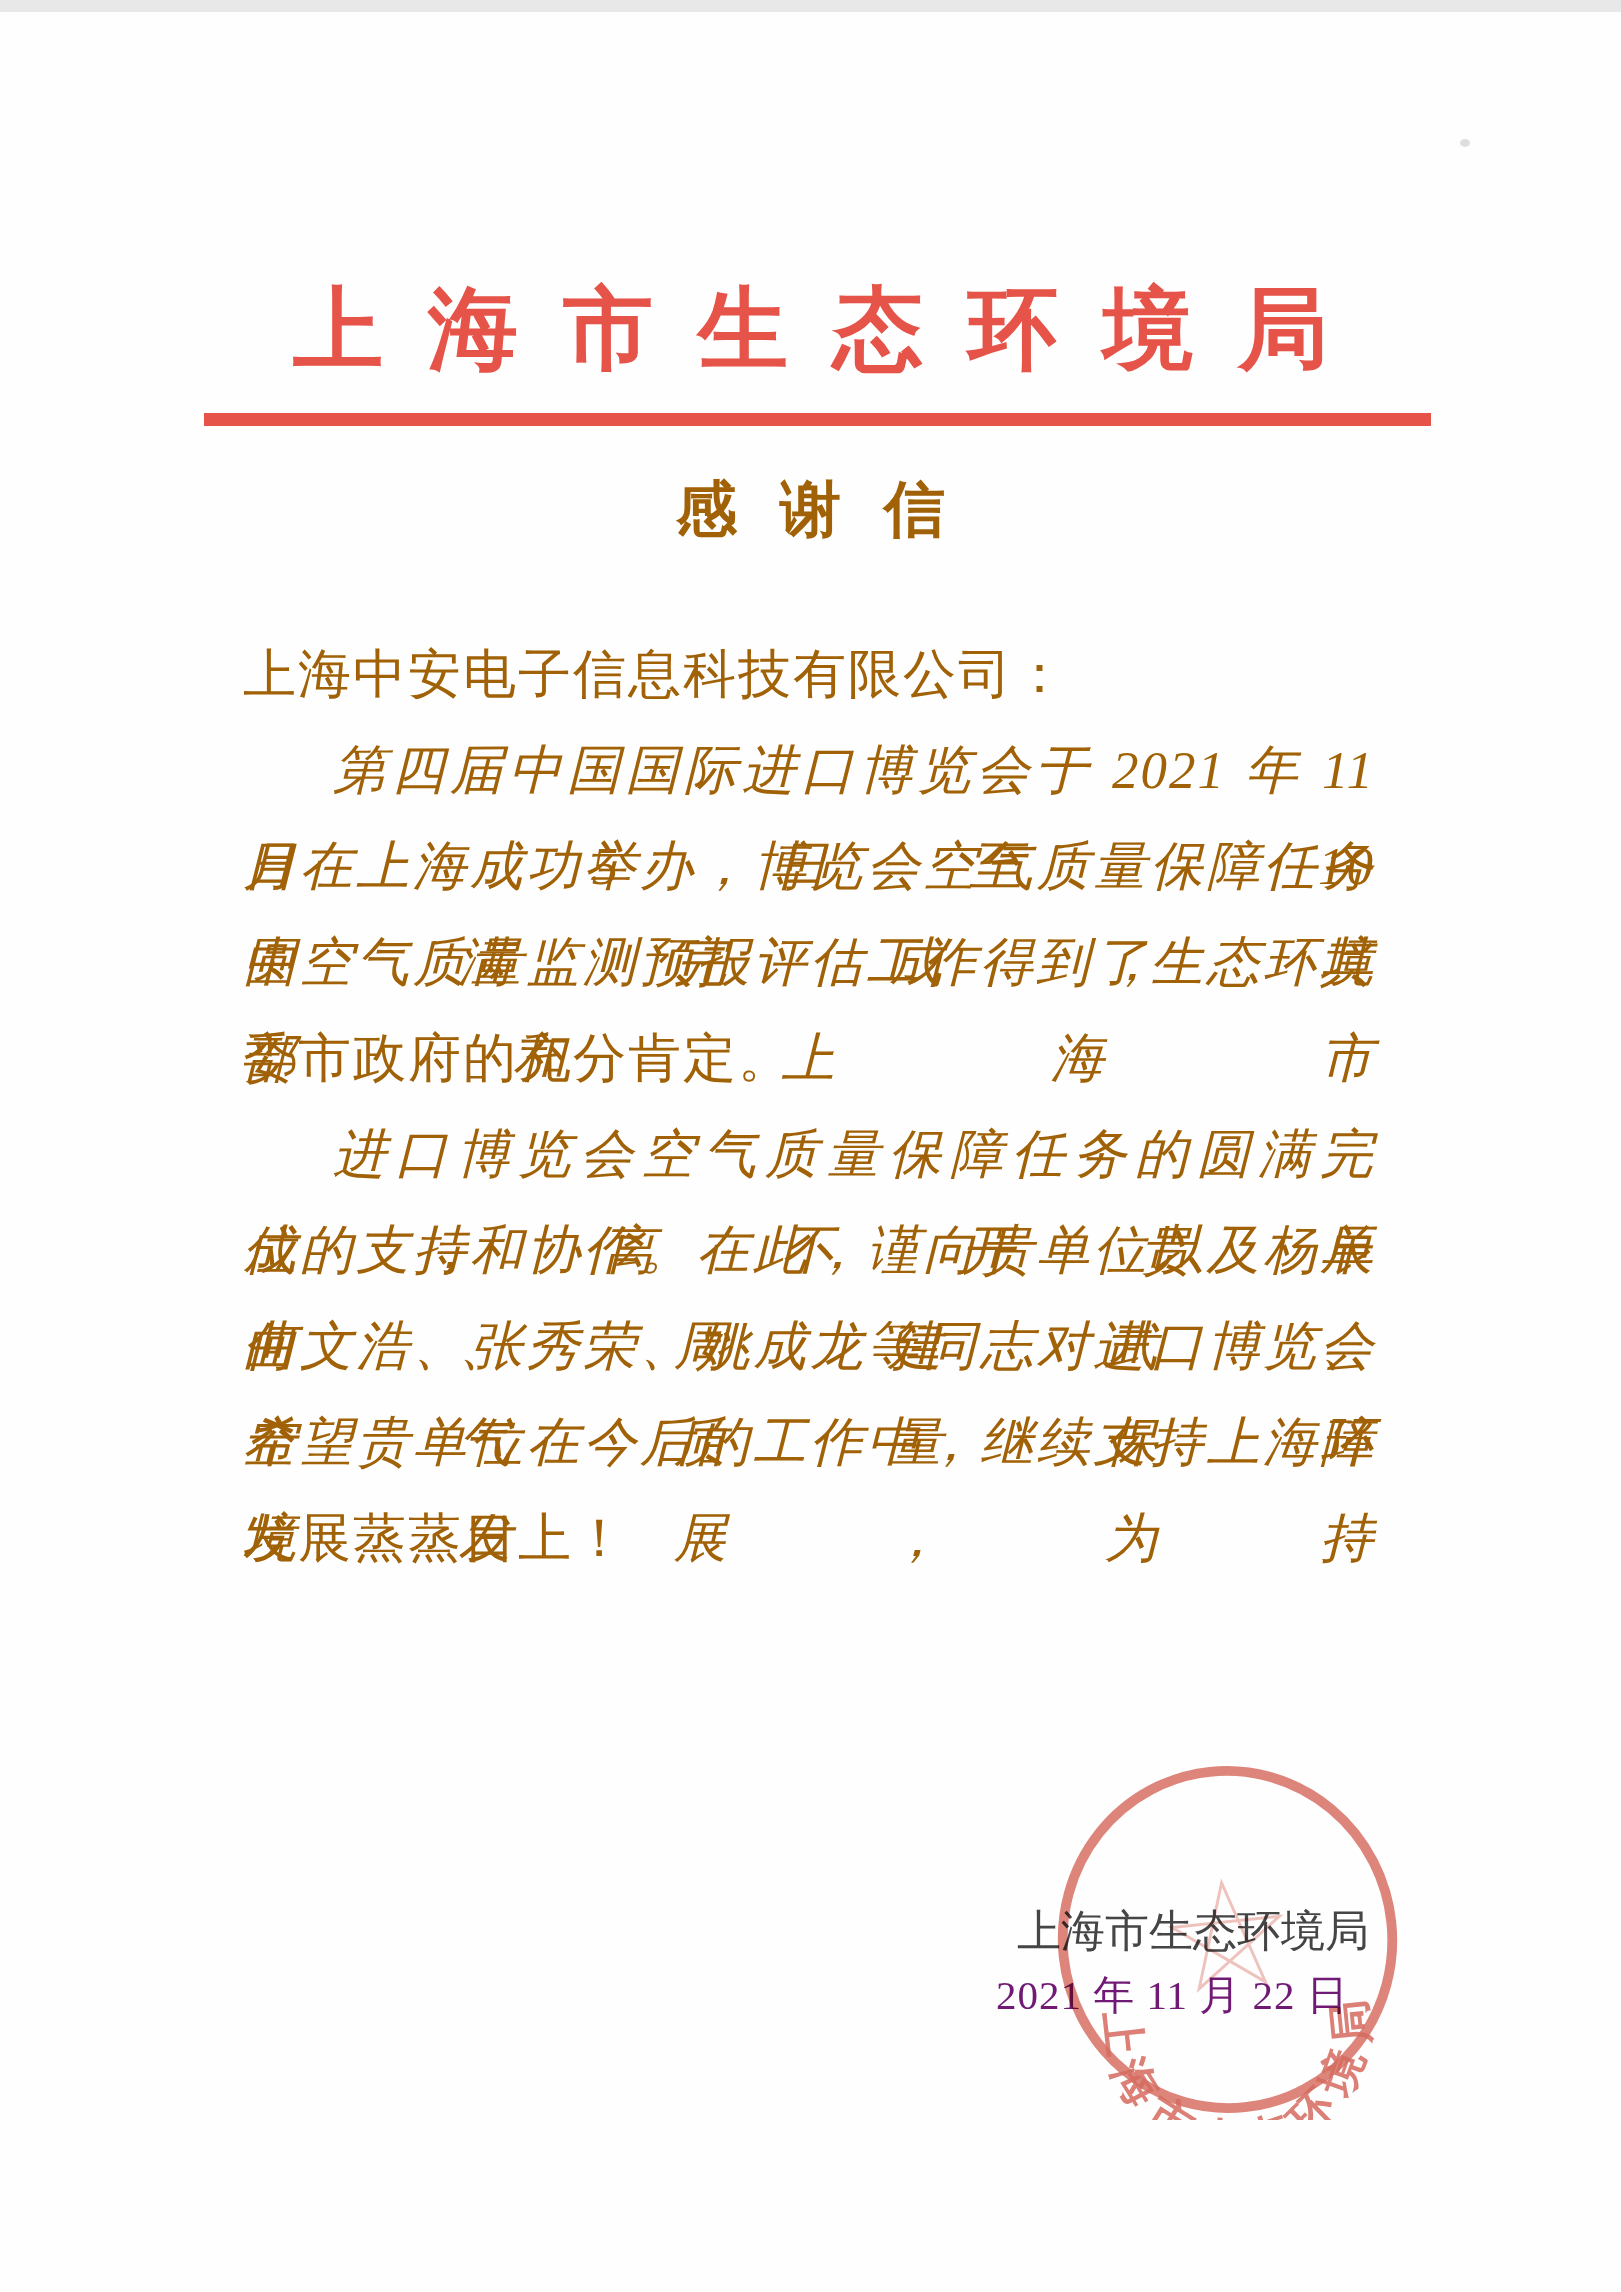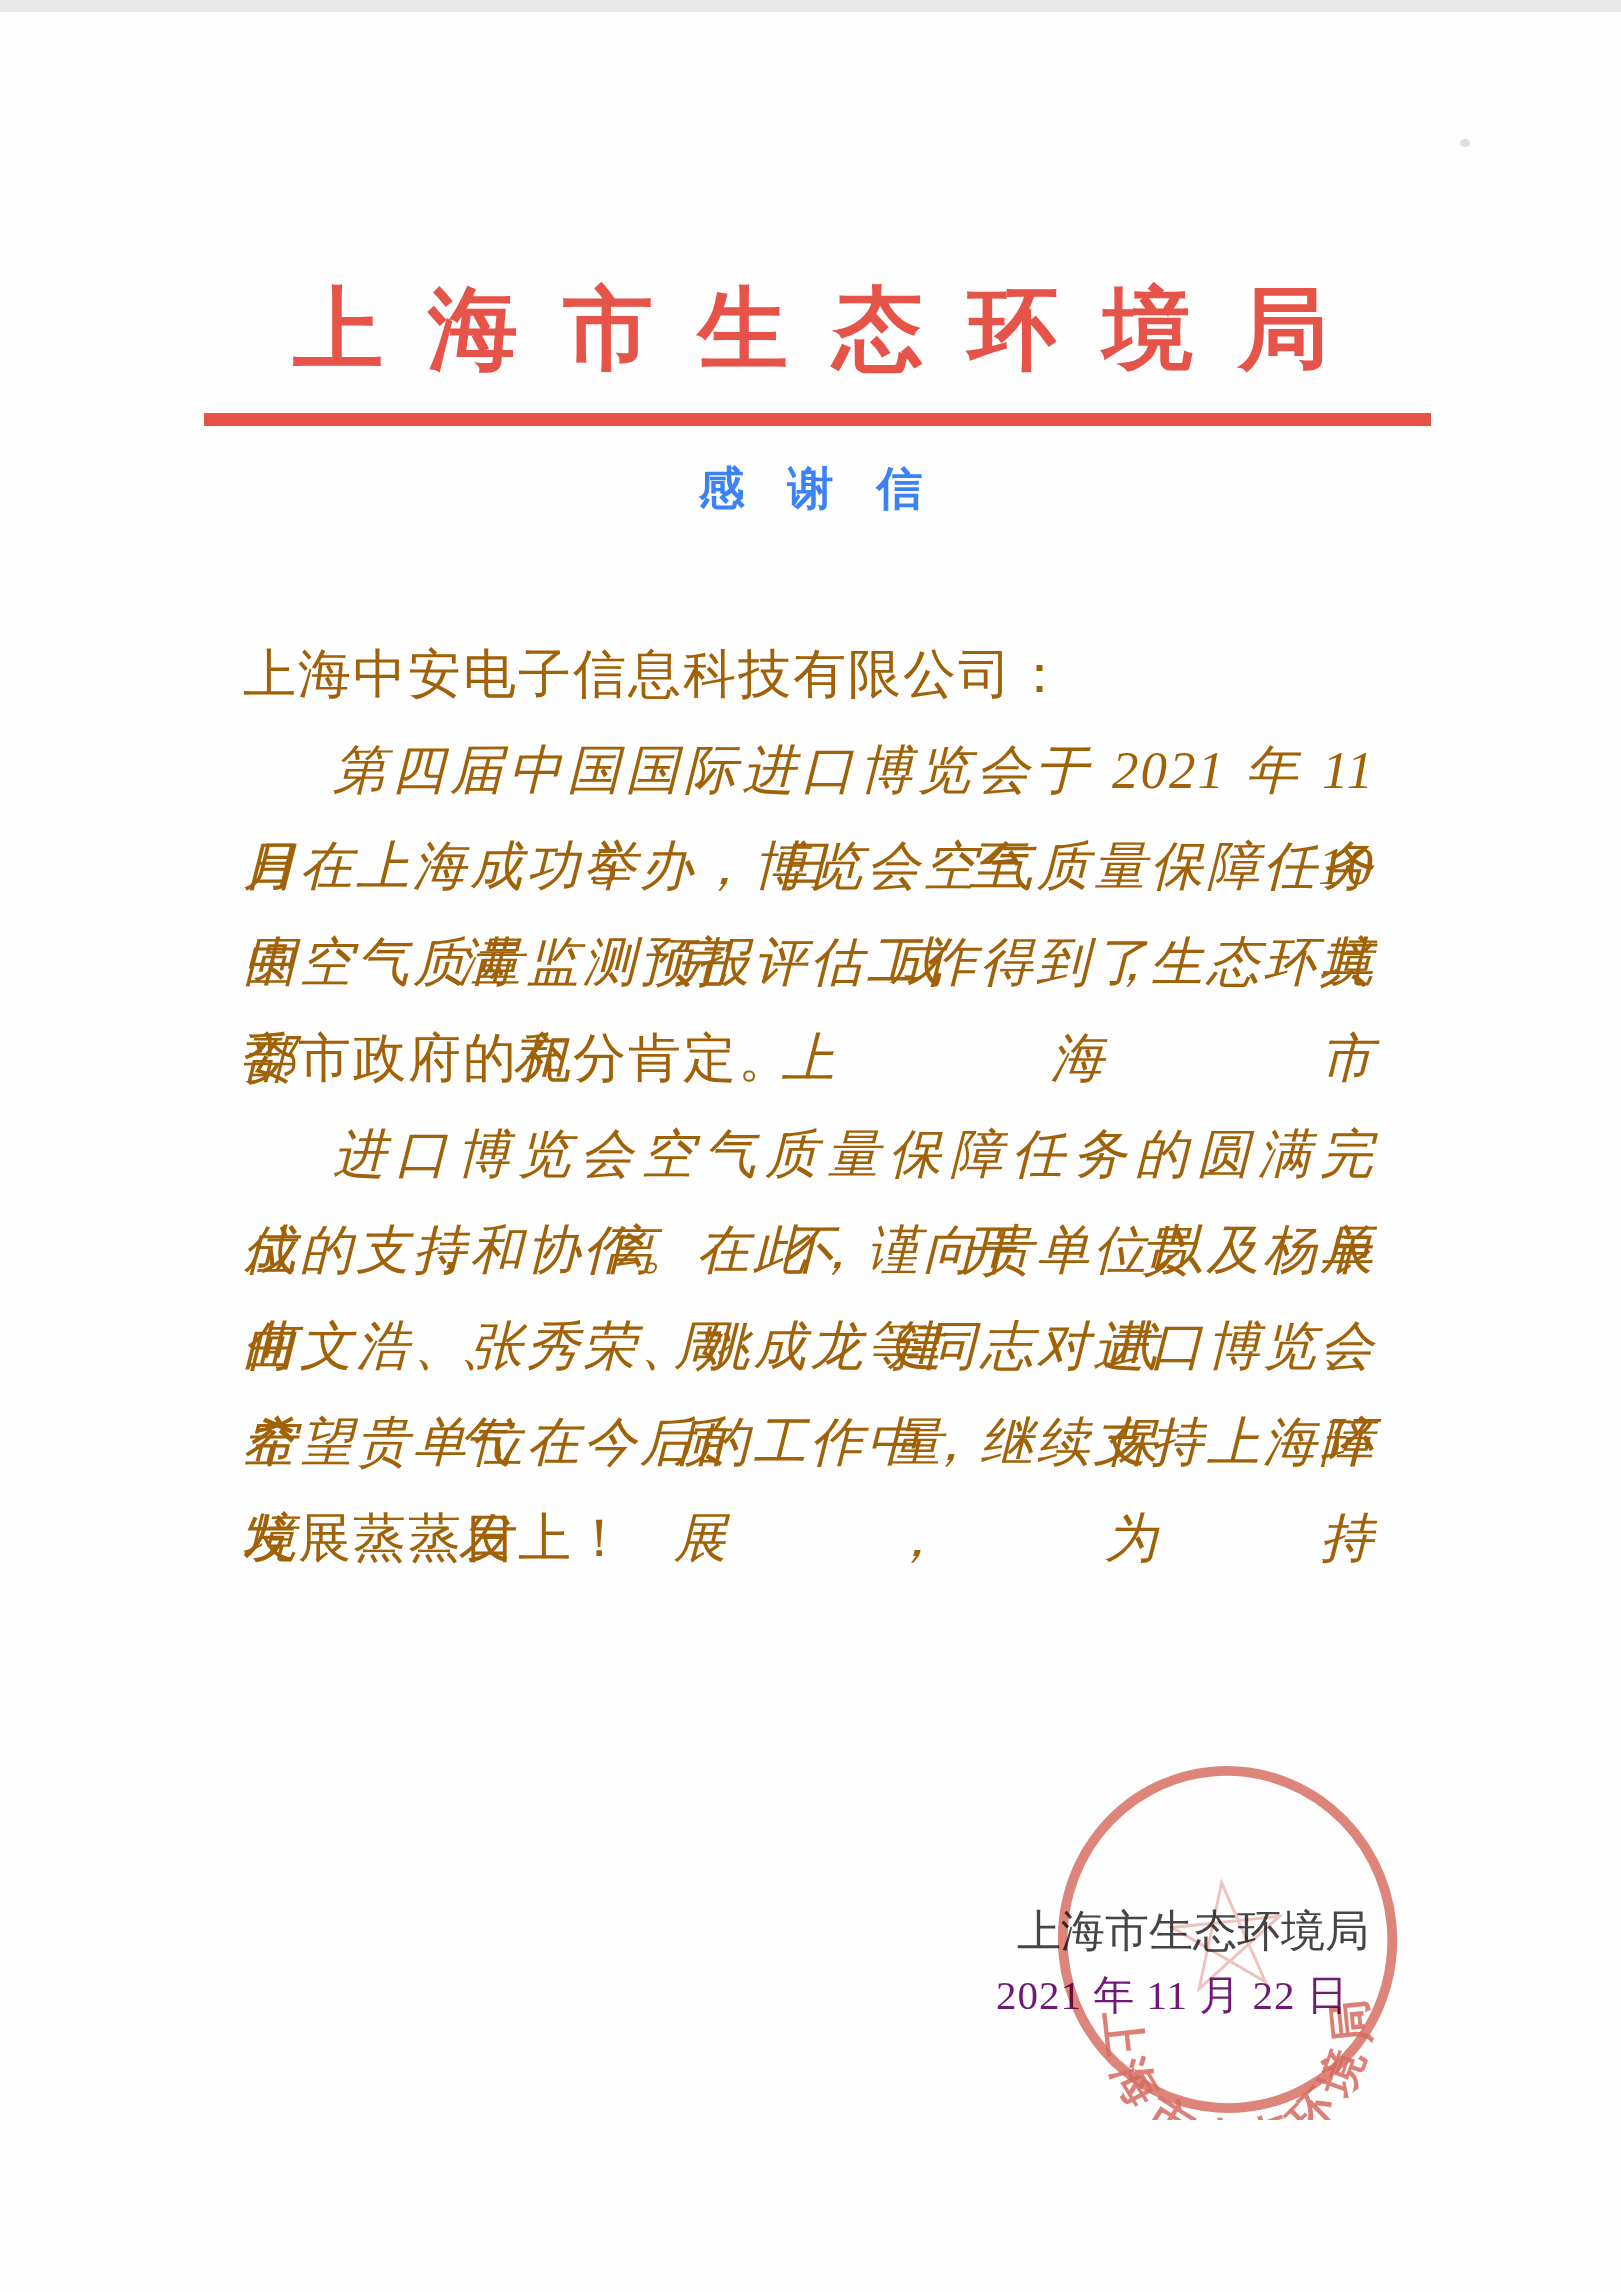--- a/index.html
+++ b/index.html
@@ -32,27 +32,27 @@
     top: 401px;
     left: 204px;
     width: 1227px;
     height: 12.7px;
     background: #e65348;
   }
 
   
   .letter-title {
     position: absolute;
-    top: 446px;
+    top: 457px;
     left: 0;
     width: 100%;
     text-align: center;
-    font-size: 46px;
+    font-size: 61px;
     font-weight: 700;
-    color: #3b82f6;
+    color: #a16207;
     letter-spacing: 43px;
     text-indent: 43px;
     white-space: nowrap;
   }
 
   
   .body-block {
     position: absolute;
     top: 614px;
     left: 243px;

